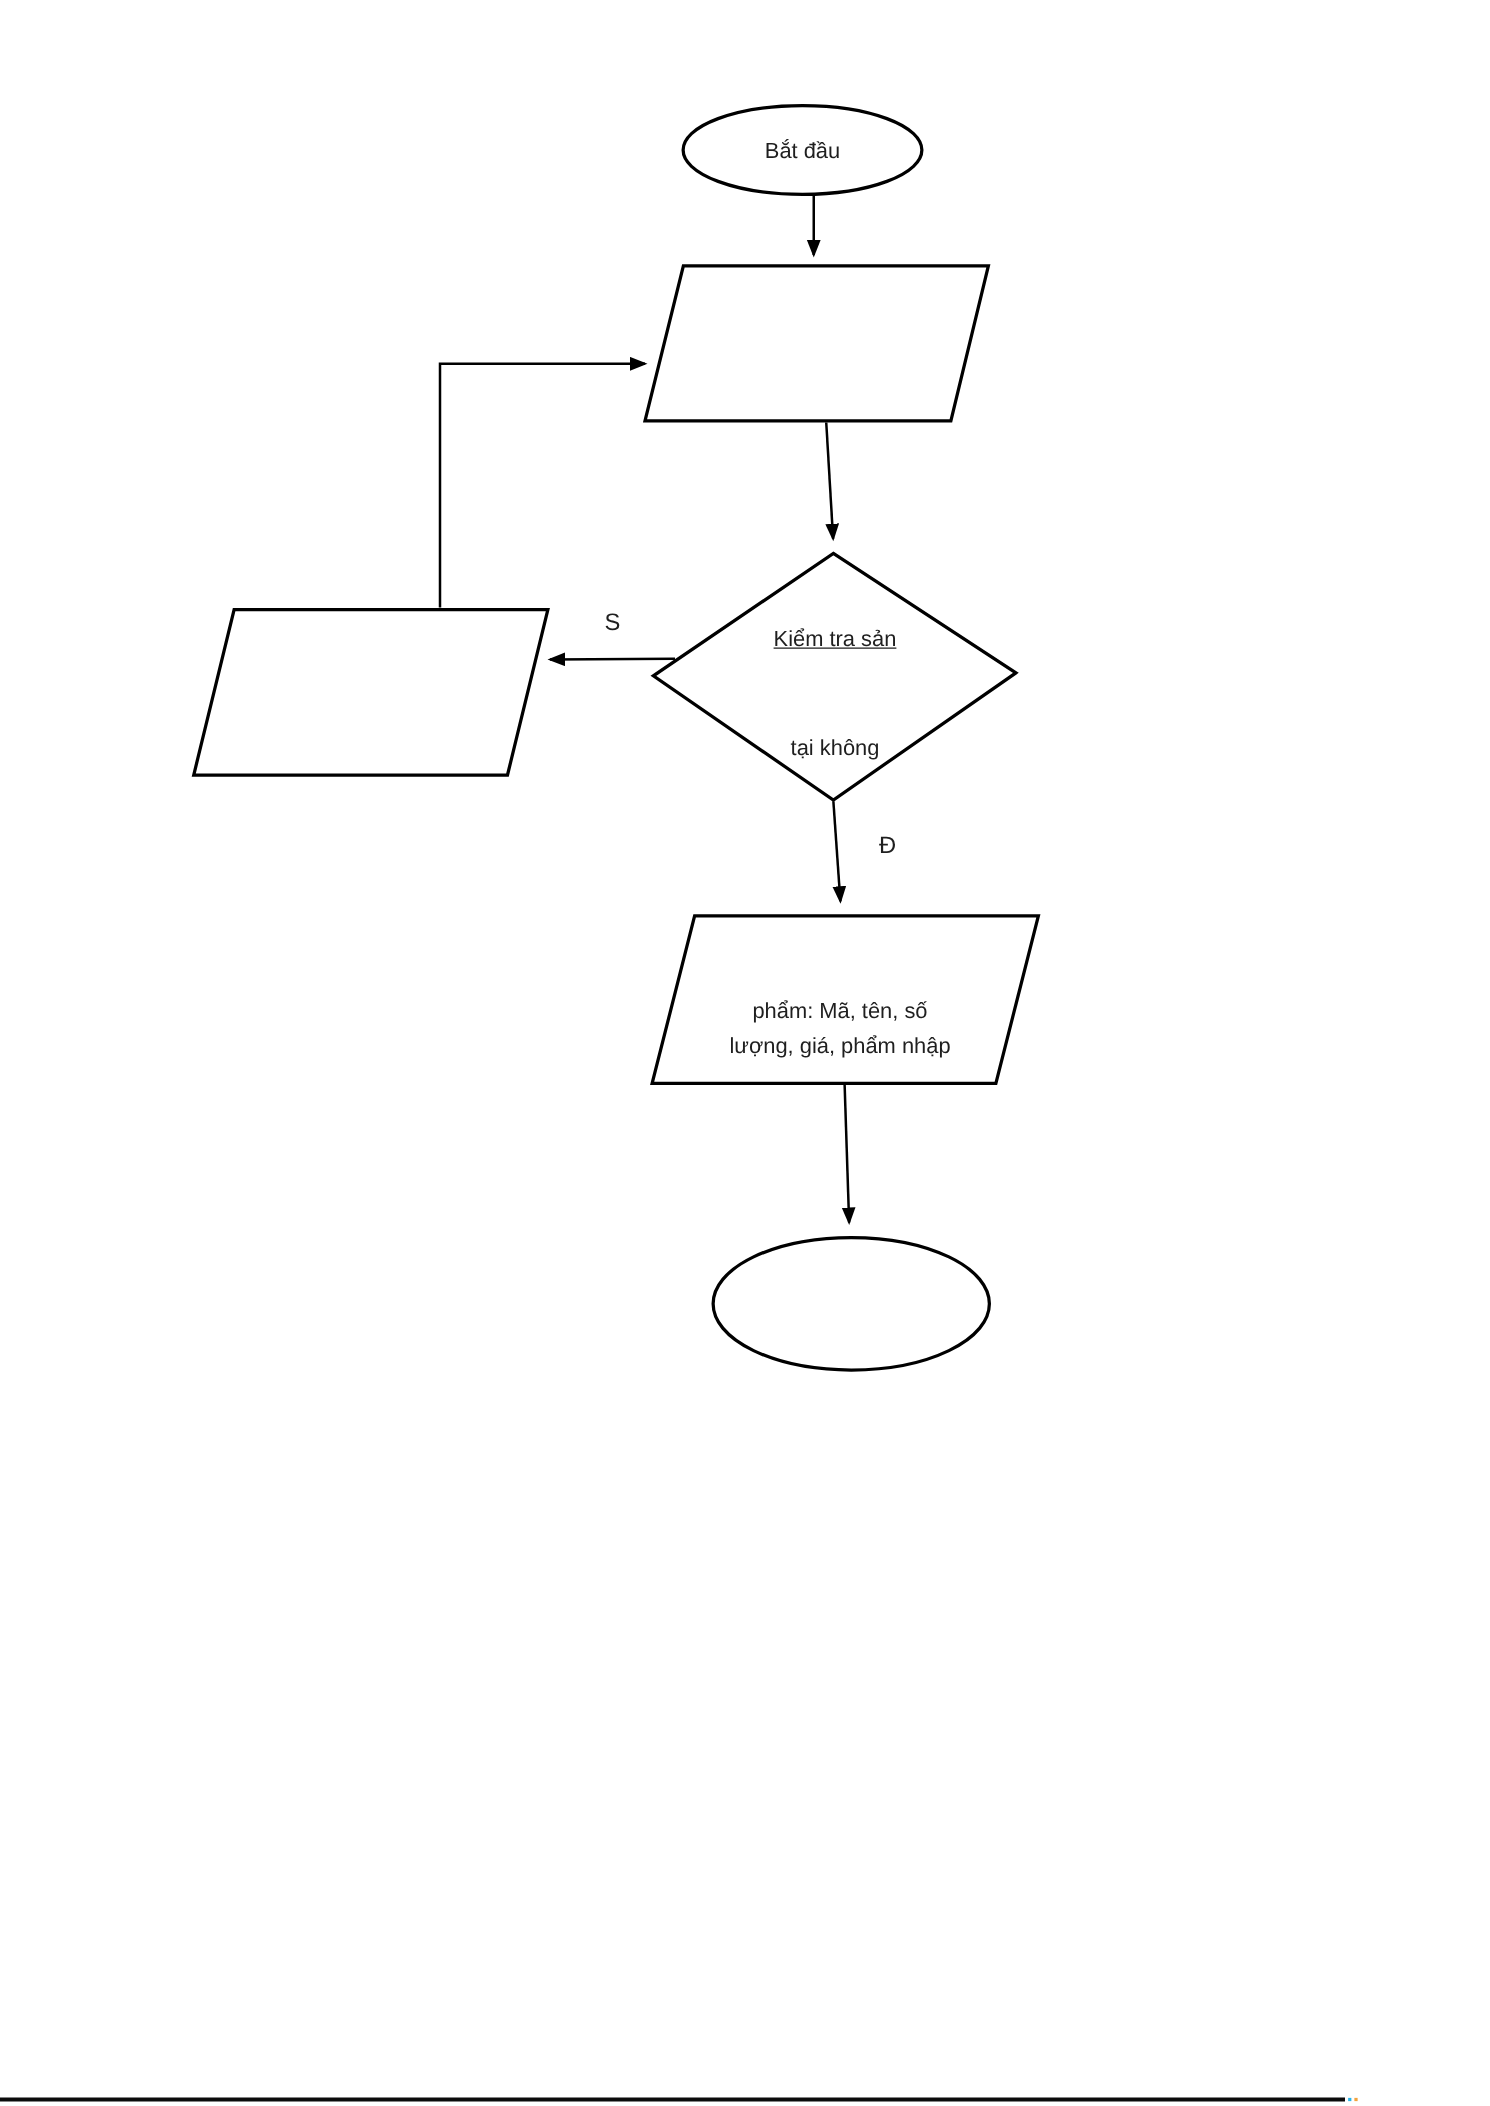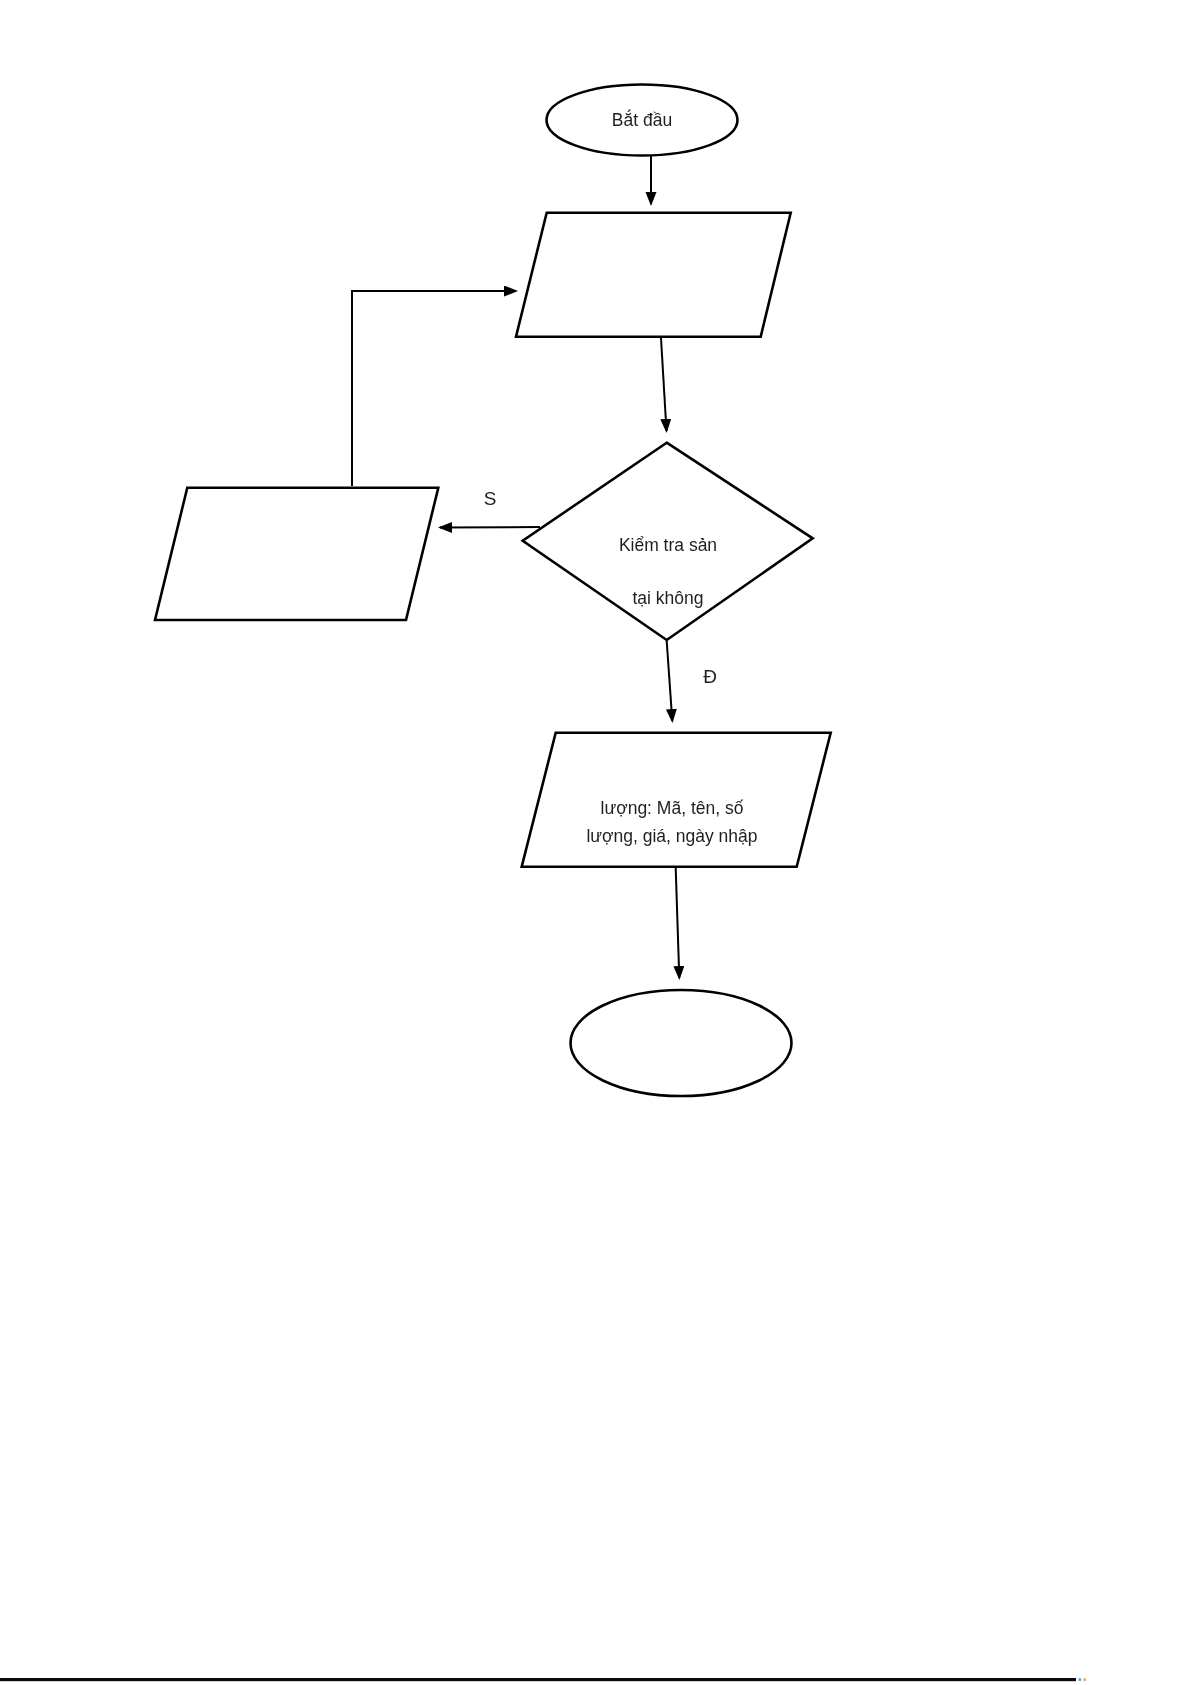--- a/index.html
+++ b/index.html
@@ -64,22 +64,22 @@
 
     <ellipse class="shape" cx="681" cy="1043" rx="110.5" ry="53"></ellipse>
 
     <rect x="0" y="1678" width="1076" height="3.2" fill="#0b0b0b"></rect>
     <rect x="1078.5" y="1678.3" width="2.6" height="2.6" fill="#2ab5e8"></rect>
     <rect x="1083.5" y="1678.3" width="2.6" height="2.6" fill="#f2a33c"></rect>
   </svg>
 
   <div class="lbl" style="left:542px;top:109px;width:200px;">Bắt đầu</div>
 
-  <div class="lbl" style="left:568px;top:534px;width:200px;">Kiểm tra sản</div>
+  <div class="lbl" style="left:568px;top:500px;width:200px;text-decoration:underline;">Kiểm tra sản</div>
   <div class="lbl" style="left:568px;top:564px;width:200px;margin-top:23px;">tại không</div>
 
   <div class="branch-lbl" style="left:479px;top:487px;width:22px;">S</div>
   <div class="branch-lbl" style="left:698px;top:665px;width:24px;">Đ</div>
 
-  <div class="lbl" style="left:552px;top:797px;width:240px;">lượng: Mã, tên, số</div>
-  <div class="lbl" style="left:552px;top:825px;width:240px;">lượng, giá, ngày nhập</div>
+  <div class="lbl" style="left:552px;top:797px;width:240px;">phẩm: Mã, tên, số</div>
+  <div class="lbl" style="left:552px;top:825px;width:240px;">lượng, giá, phẩm nhập</div>
 
 </div>
 
 </body></html>

